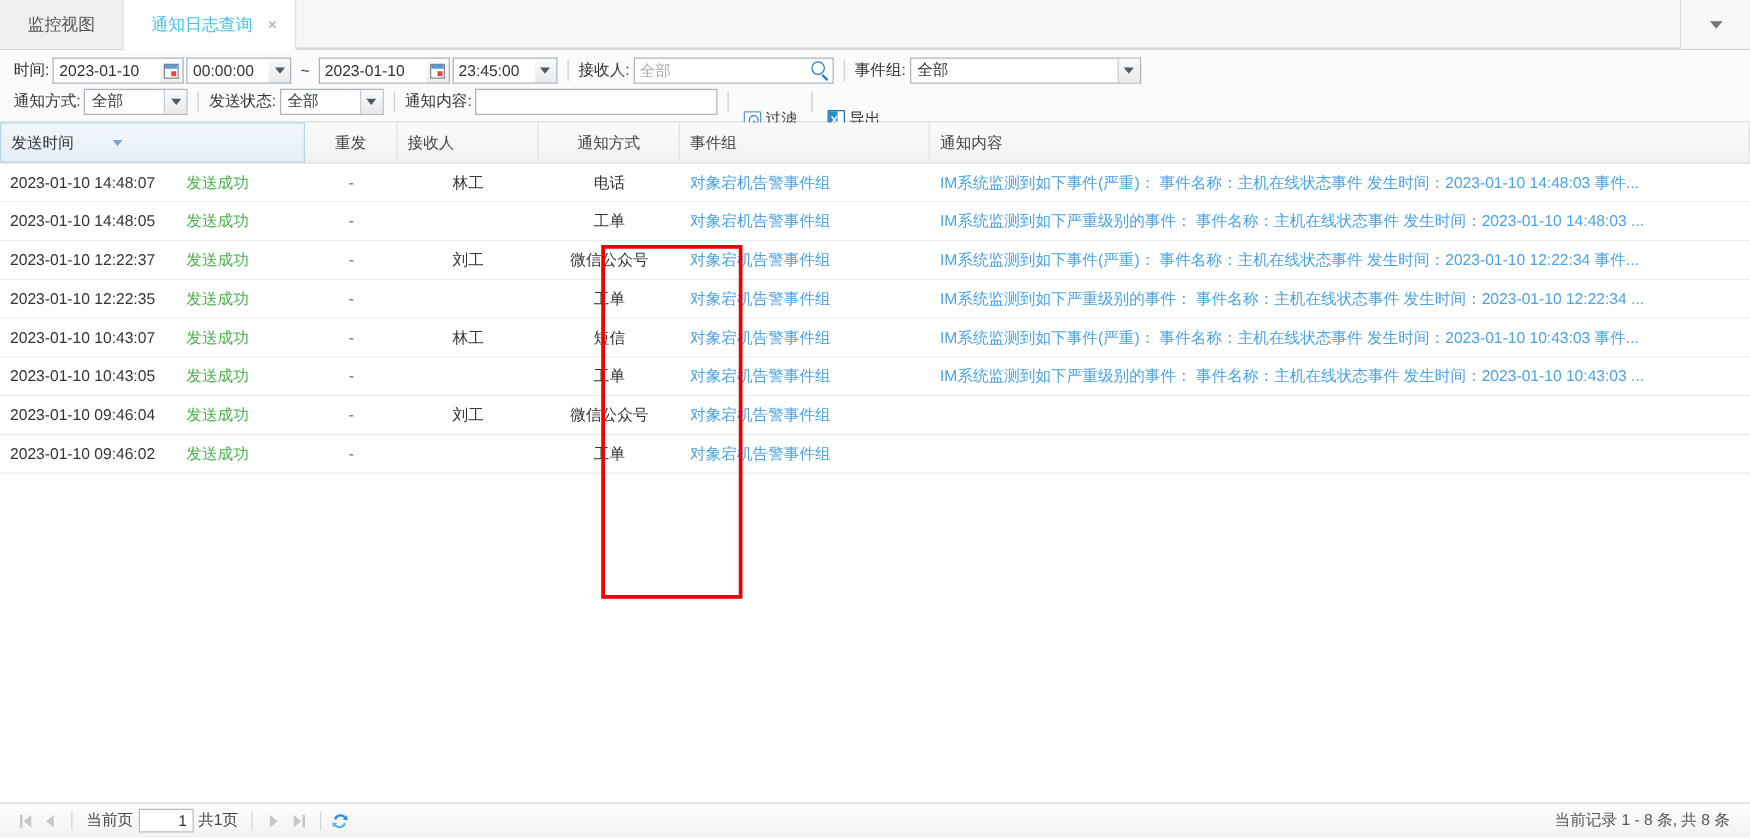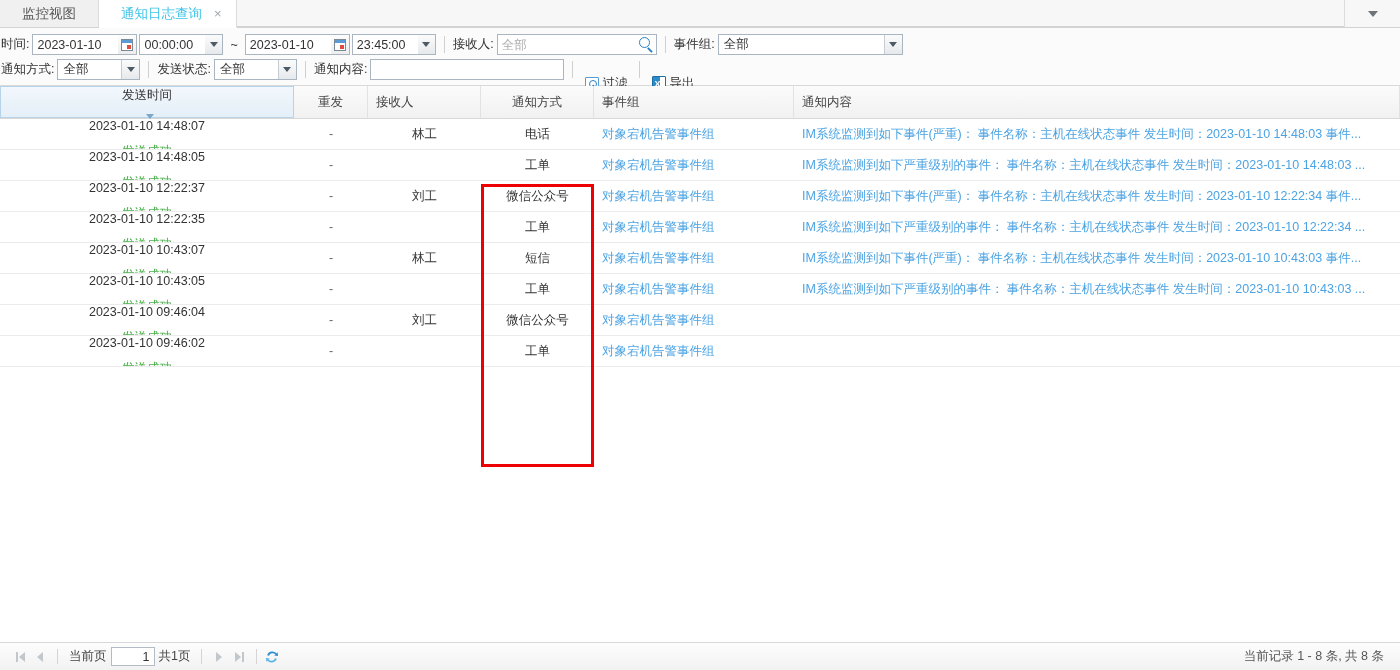--- a/index.html
+++ b/index.html
@@ -11,21 +11,21 @@
     font-family: "Liberation Sans", "DejaVu Sans", sans-serif;
     font-size: 12px;
     color: #333;
     -webkit-font-smoothing: antialiased;
   }
   #app { position: relative; width: 1400px; height: 670px; background: #fff; }
 
   
   .tabbar {
     position: relative;
-    height: 28px;
+    height: 40px;
     background: #f7f7f7;
     border-bottom: 1px solid #d3d3d3;
     display: flex;
     align-items: stretch;
   }
   .tab {
     display: flex; align-items: center;
     padding: 0 22px;
     font-size: 13.5px;
     color: #555;
@@ -65,21 +65,21 @@
 
   
   .toolbar {
     background: #fbfbfb;
     border-bottom: 1px solid #d9d9d9;
     padding: 4px 0 3px 0;
   }
   .trow {
     display: flex; align-items: center;
     height: 25px;
-    padding-left: 1px;
+    padding-left: 11px;
     gap: 0px;
   }
   .lbl { color: #333; font-size: 12.5px; margin-right: 3px; white-space: nowrap; }
   .txtin {
     height: 21px;
     border: 1px solid #a9b6c2;
     background: #fff;
     font-size: 12.5px;
     color: #333;
     padding: 0 4px;
@@ -226,21 +226,21 @@
     font-size: 12.5px;
     align-items: stretch;
     background:#fff;
   }
   .gcell {
     display:flex; align-items:center;
     padding: 0 8px;
     overflow:hidden; white-space:nowrap;
   }
   .gcell.center { justify-content:center; }
-  .c-time  { width: 294px; color:#333; gap:10px;flex-direction:column; }
+  .c-time  { width: 244px; color:#333; gap:25px; }
   .c-resend{ width: 74px; }
   .c-recv  { width: 113px; align-items: center; }
   .c-way   { width: 113px; }
   .c-group { width: 200px; }
   .c-content { flex:1; }
   .ok { color: #4cb04c; }
   .dash { color:#666; }
   .link { color: #4ba3e3; overflow:hidden; text-overflow:ellipsis; white-space:nowrap; }
 
   

